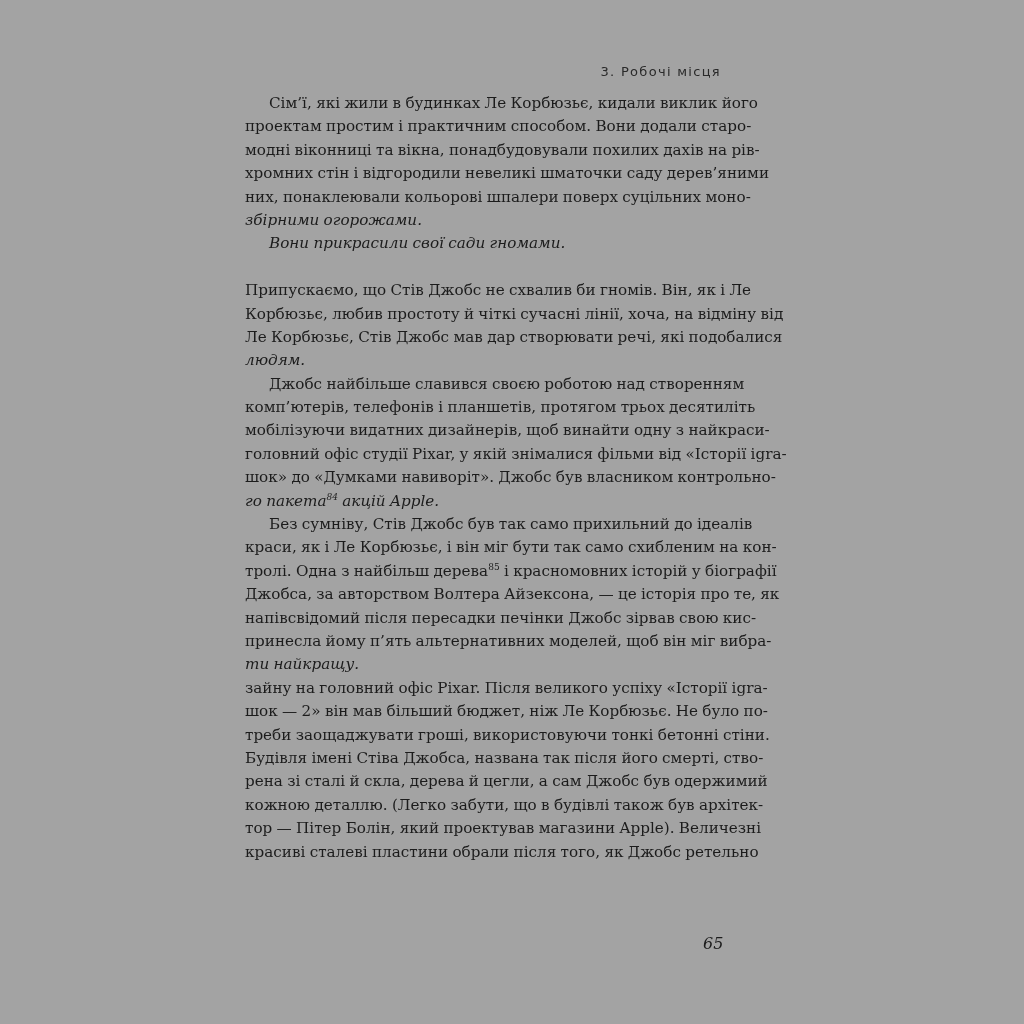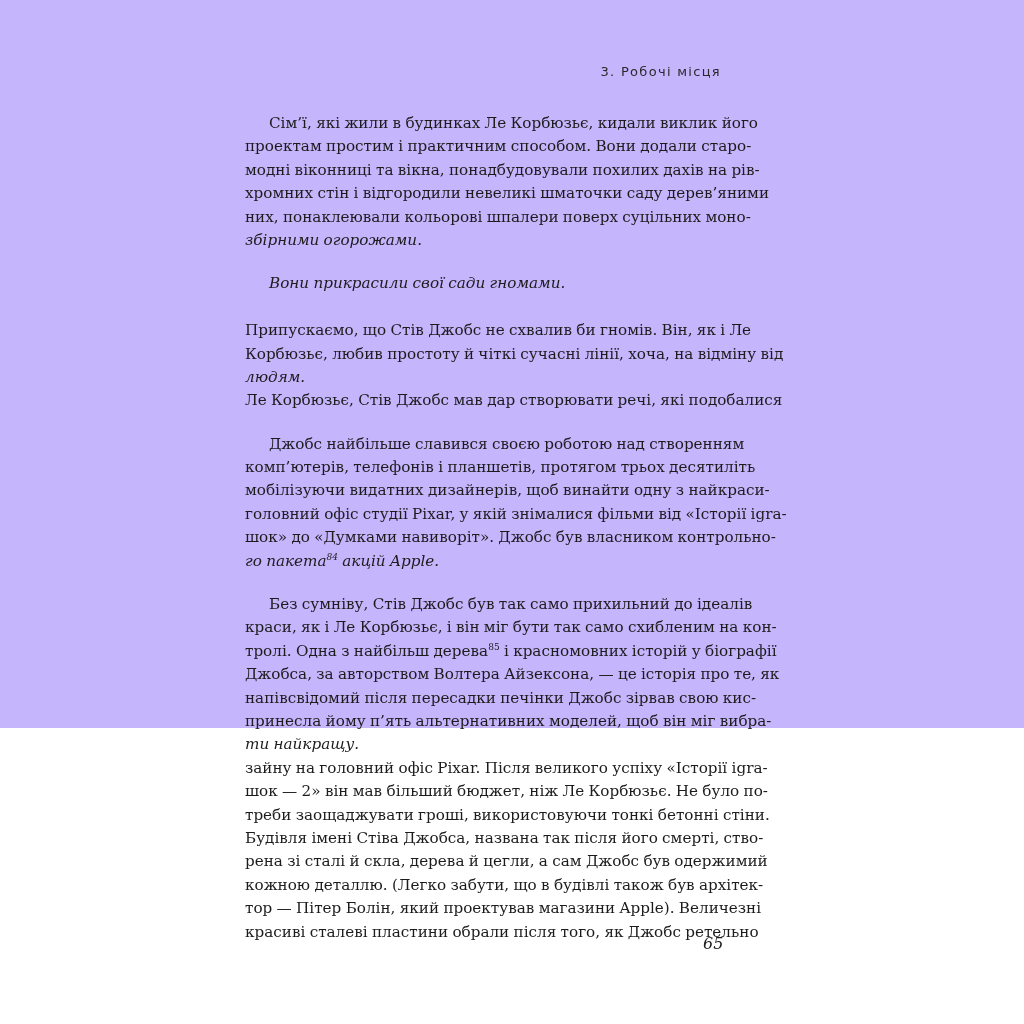--- a/index.html
+++ b/index.html
@@ -9,22 +9,22 @@
     }
     body {
       width: 1024px;
       height: 1024px;
       position: relative;
       overflow: hidden;
     }
     .page {
       position: absolute;
       left: 0; top: 0;
-      width: 1024px; height: 728px;
-      background: #c4b5fd;
+      width: 1024px; height: 1024px;
+      background: #a3a3a3;
     }
     .running-head {
       position: absolute;
       top: 64px;
       right: 303px;
       font-family: "DejaVu Sans", sans-serif;
       font-size: 13px;
       letter-spacing: 1.3px;
       color: #2a2a2a;
     }
@@ -39,21 +39,21 @@
     }
     .line {
       display: block;
       height: 23.4px;
       line-height: 23.4px;
       white-space: nowrap;
       text-align: justify;
       text-align-last: justify;
       word-spacing: -0.5px;
     }
-    .line.indent { padding-left: 24px; margin-top: 20px; }
+    .line.indent { padding-left: 24px; }
     .line.last { text-align-last: left; font-style: italic; }
     .blank { display: block; height: 23.4px; }
     sup {
       font-size: 9px;
       line-height: 0;
       vertical-align: 6px;
     }
     .page-number {
       position: absolute;
       top: 934px;
@@ -84,22 +84,22 @@
 
     <div class="paragraph">
       <span class="line indent last">Вони прикрасили свої сади гномами.</span>
     </div>
 
     <span class="blank"></span>
 
     <div class="paragraph">
       <span class="line">Припускаємо, що Стів Джобс не схвалив би гномів. Він, як і Ле</span>
       <span class="line">Корбюзьє, любив простоту й чіткі сучасні лінії, хоча, на відміну від</span>
+      <span class="line">Ле Корбюзьє, Стів Джобс мав дар створювати речі, які подобалися</span>
       <span class="line last">людям.</span>
-      <span class="line">Ле Корбюзьє, Стів Джобс мав дар створювати речі, які подобалися</span>
     </div>
 
     <div class="paragraph">
       <span class="line indent">Джобс найбільше славився своєю роботою над створенням</span>
       <span class="line">комп’ютерів, телефонів і планшетів, протягом трьох десятиліть</span>
       <span class="line">мобілізуючи видатних дизайнерів, щоб винайти одну з найкраси-</span>
       <span class="line">головний офіс студії Pixar, у якій знімалися фільми від «Історії igra-</span>
       <span class="line">шок» до «Думками навиворіт». Джобс був власником контрольно-</span>
       <span class="line last"><span>го пакета</span><sup>84</sup><span> акцій Apple.</span></span>
     </div>

